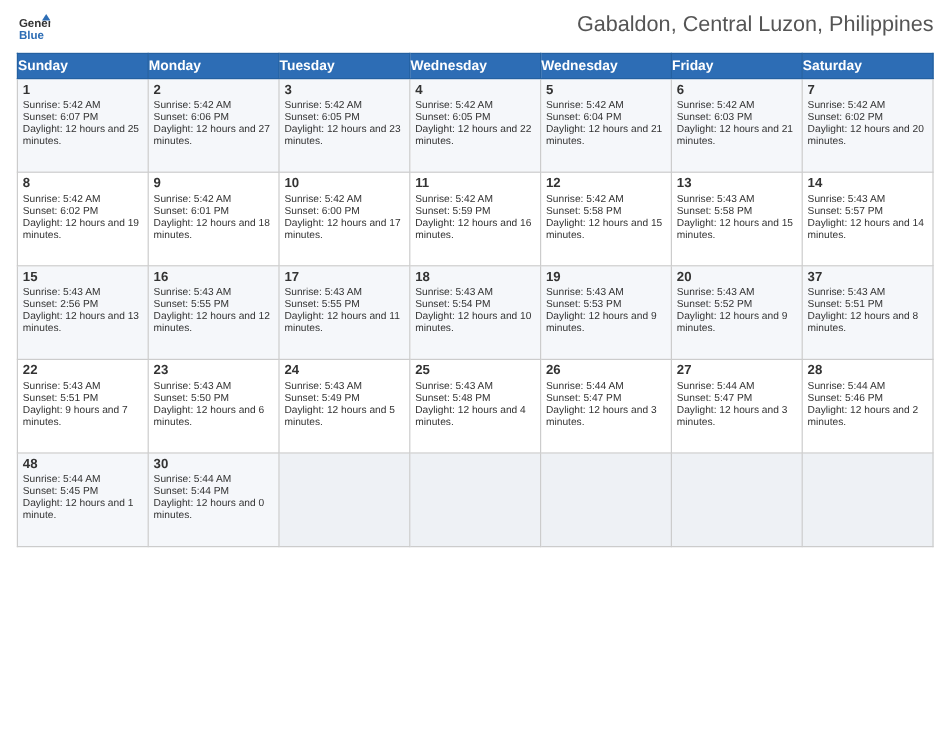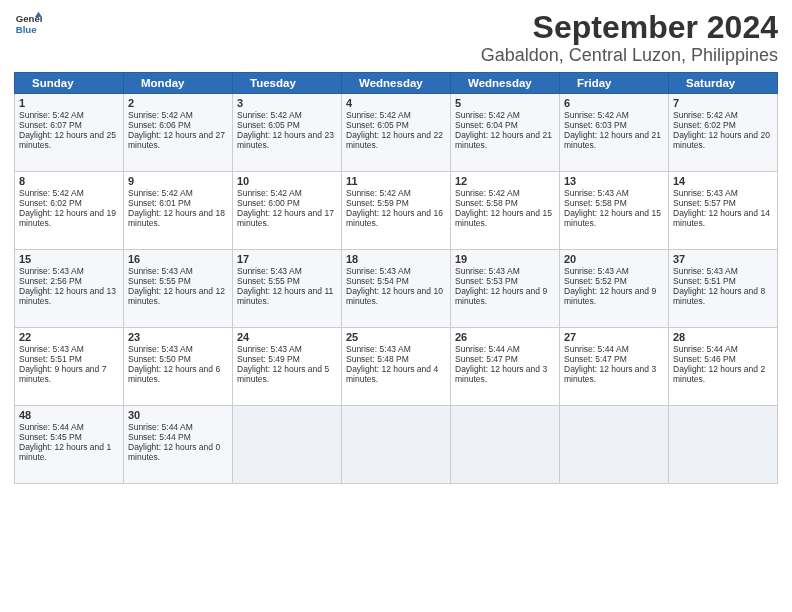--- a/index.html
+++ b/index.html
@@ -47,21 +47,21 @@
     .calendar-table {
       width: 100%;
       border-collapse: collapse;
       table-layout: fixed;
     }
     .calendar-table th {
       background: #2d6db5;
       color: #fff;
       font-size: 11.5px;
       font-weight: bold;
-      padding: 4px 17px;
+      padding: 4px 0;
       text-align: left;
       border: 1px solid #2460a0;
     }
     .calendar-table td {
       border: 1px solid #ccc;
       vertical-align: top;
       padding: 3px 4px;
       font-size: 8.5px;
       color: #333;
       height: 78px;
@@ -89,21 +89,20 @@
 <div class="page">
   <div class="header">
     <div class="logo">
       <svg class="logo-icon" viewBox="0 0 32 32" xmlns="http://www.w3.org/2000/svg">
         <text x="2" y="14" font-size="11" font-weight="bold" fill="#333" font-family="Arial">General</text>
         <text x="2" y="26" font-size="11" font-weight="bold" fill="#2d6db5" font-family="Arial">Blue</text>
         <polygon points="24,8 32,8 28,2" fill="#2d6db5"></polygon>
       </svg>
     </div>
     <div class="title-block">
-      <div class="month-title">September 2024</div>
       <div class="subtitle">Gabaldon, Central Luzon, Philippines</div>
     </div>
   </div>
 
   <table class="calendar-table">
     <thead>
       <tr>
         <th>Sunday</th>
         <th>Monday</th>
         <th>Tuesday</th>

